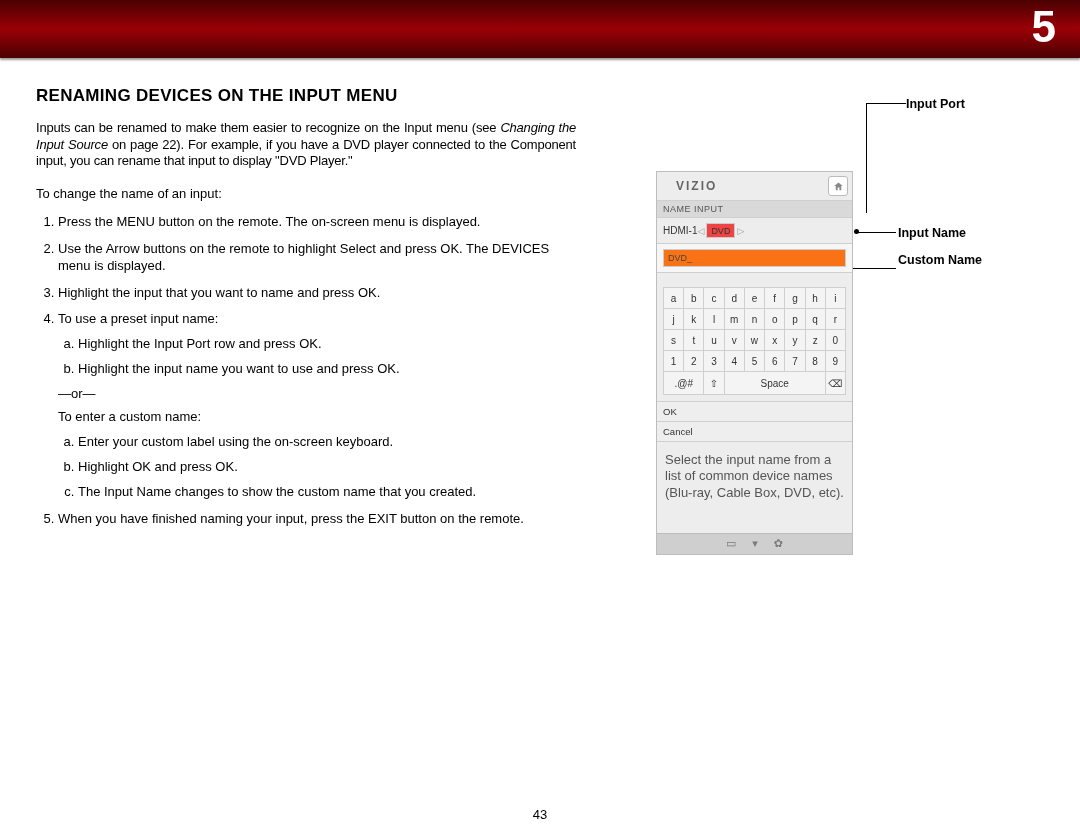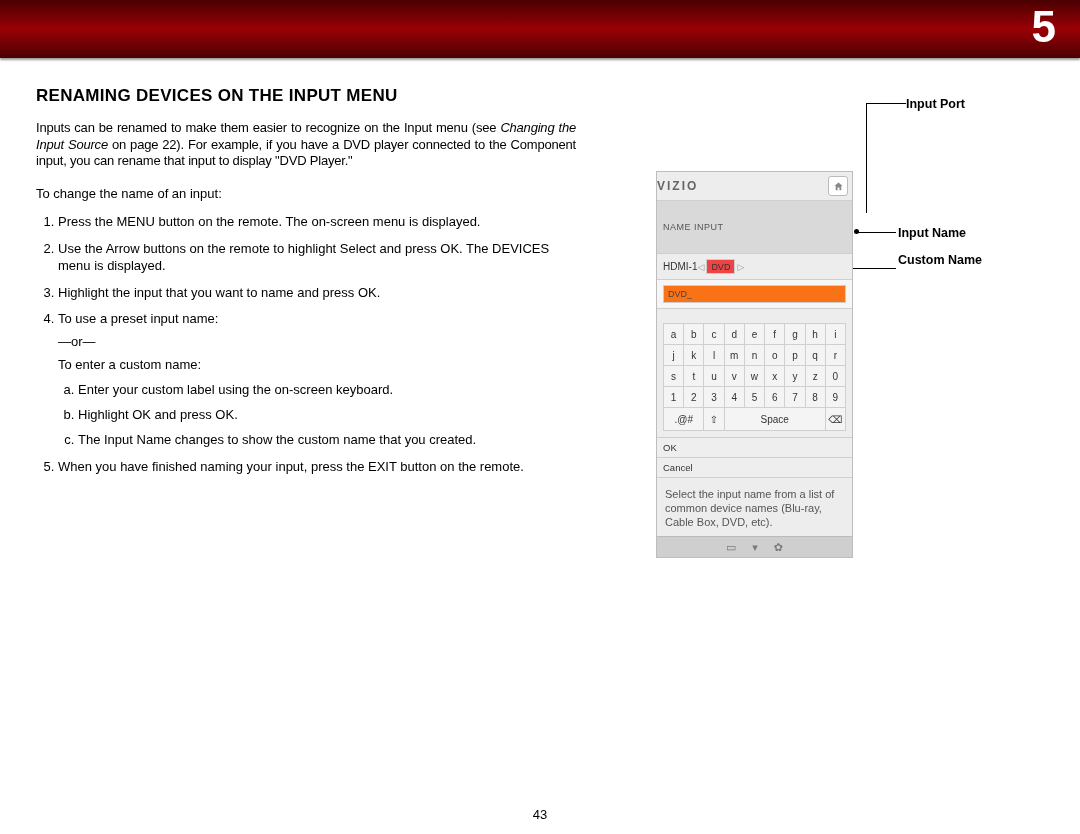--- a/index.html
+++ b/index.html
@@ -31,40 +31,40 @@
   .ln-port-h{left:0;top:5px;width:40px;height:1.4px}
   .ln-port-v{left:0;top:5px;width:1.4px;height:110px}
   .ln-name{left:-8px;top:134px;width:38px;height:1.4px}
   .ln-cust{left:-64px;top:170px;width:94px;height:1.4px}
   .dot{position:absolute;width:5px;height:5px;border-radius:50%;background:#000}
   .dot-name{left:-12px;top:131px}
   .dot-cust{left:-68px;top:167px}
 
   
   .osd{position:absolute;left:10px;top:85px;width:195px;border:1px solid #bdbdbd;background:#ededed;font-size:10px;color:#333}
-  .osd-hdr{display:flex;align-items:center;justify-content:space-between;padding:4px 4px 4px 0;border-bottom:1px solid #cfcfcf}
+  .osd-hdr{display:flex;align-items:center;justify-content:space-between;padding:4px 4px 4px 19px;border-bottom:1px solid #cfcfcf}
   .brand{font-weight:800;letter-spacing:2px;font-size:12px;color:#666}
   .home{width:18px;height:18px;border:1px solid #bbb;border-radius:3px;background:#fff;display:flex;align-items:center;justify-content:center;font-size:11px;color:#888}
-  .crumb{background:#d9d9d9;padding:21px 6px;font-size:9px;border-bottom:1px solid #cfcfcf;color:#555;letter-spacing:.5px}
+  .crumb{background:#d9d9d9;padding:3px 6px;font-size:9px;border-bottom:1px solid #cfcfcf;color:#555;letter-spacing:.5px}
   .row{display:flex;align-items:center;justify-content:flex-start;padding:5px 6px;border-bottom:1px solid #cfcfcf;font-size:10px}
   .sel{display:flex;align-items:center;gap:2px}
   .tri{font-size:9px;color:#999}
   .sel-val{border:1px solid #ccc;padding:1.5px 4px;background:#ef4444;font-size:9px}
   .row-input{padding:5px 6px;border-bottom:1px solid #cfcfcf;background:#f6f6f6}
   .txt{border:1px solid #ccc;background:#f97316;padding:3px 4px;font-size:9px;color:#444}
 
   .kbd{margin:14px 6px 6px 6px}
   .kbd table{border-collapse:collapse;width:100%}
   .kbd td{border:1px solid #cfcfcf;width:11.1%;height:18px;text-align:center;font-size:10px;background:#f4f4f4;color:#333}
   .kbd-bot td{height:20px}
   .shift{font-size:11px}
 
   .btns{margin-top:6px;border-top:1px solid #cfcfcf}
   .btns div{padding:4px 6px;font-size:9.5px;border-bottom:1px solid #cfcfcf;background:#eee}
-  .help{padding:10px 8px 7px 8px;font-size:11px;line-height:1.25;color:#555}
+  .help{padding:10px 8px 32px 8px;font-size:13px;line-height:1.25;color:#555}
   .osd-foot{height:20px;background:#cfcfcf;display:flex;align-items:center;justify-content:center;gap:16px;color:#666;font-size:11px;border-top:1px solid #bbb}
   .osd-foot span{filter:grayscale(1);opacity:.8}
 </style>
 </head>
 <body>
 
 <div class="red-band">
   <div class="chapter-num">5</div>
 </div>
 
@@ -74,20 +74,24 @@
     <p class="intro">
       <span>Inputs can be renamed to make them easier to recognize  on the Input menu (see </span><i>Changing the Input Source</i><span> on page 22). For example, if you have a DVD player connected to the Component input, you can rename that input to display "DVD Player."</span>
     </p>
     <p class="lead">To change the name of an input:</p>
     <ol class="main">
       <li><span>Press the </span><b>MENU</b><span> button on the remote. The on-screen menu is displayed.</span></li>
       <li><span>Use the </span><b>Arrow</b><span> buttons on the remote to highlight </span><b>Select</b><span> and press </span><b>OK</b><span>. The DEVICES menu is displayed.</span></li>
       <li><span>Highlight the input that you want to name and press </span><b>OK</b><span>.</span></li>
       <li>
         <span>To use a preset input name:</span>
+        <ol class="sub">
+          <li><span>Highlight the </span><b>Input Port</b><span> row and press </span><b>OK</b><span>.</span></li>
+          <li><span>Highlight the input name you want to use and press </span><b>OK</b><span>.</span></li>
+        </ol>
         <div class="or">—or—</div>
         <div>To enter a custom name:</div>
         <ol class="sub">
           <li>Enter your custom label using the on-screen keyboard.</li>
           <li><span>Highlight </span><b>OK</b><span> and press </span><b>OK</b><span>.</span></li>
           <li>The Input Name changes to show the custom name that you created.</li>
         </ol>
       </li>
       <li><span>When you have finished naming your input, press the </span><b>EXIT</b><span> button on the remote.</span></li>
     </ol>

